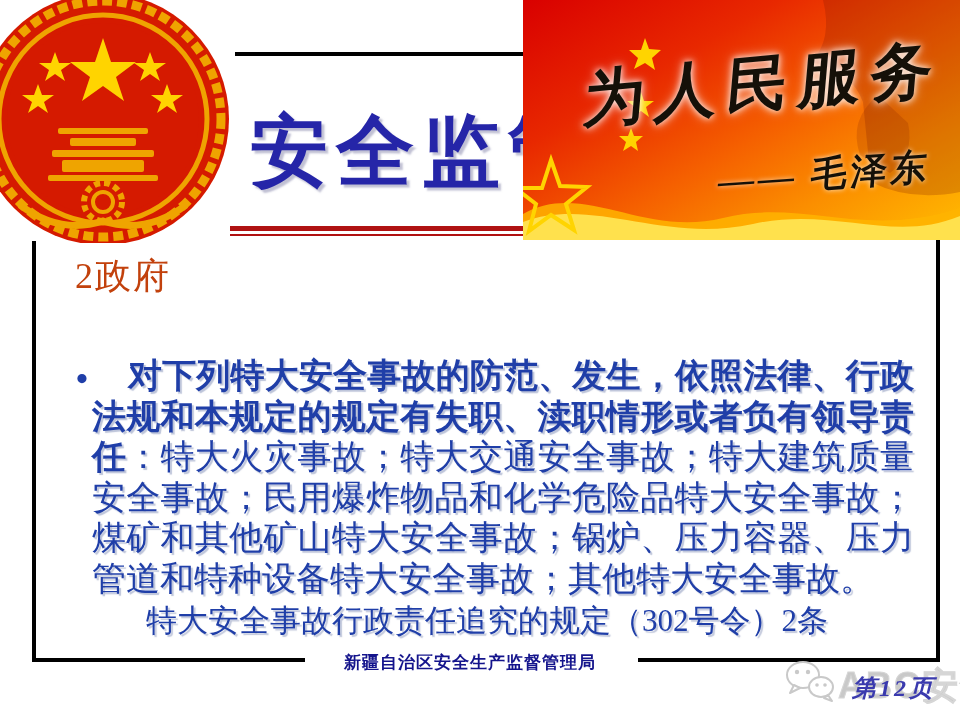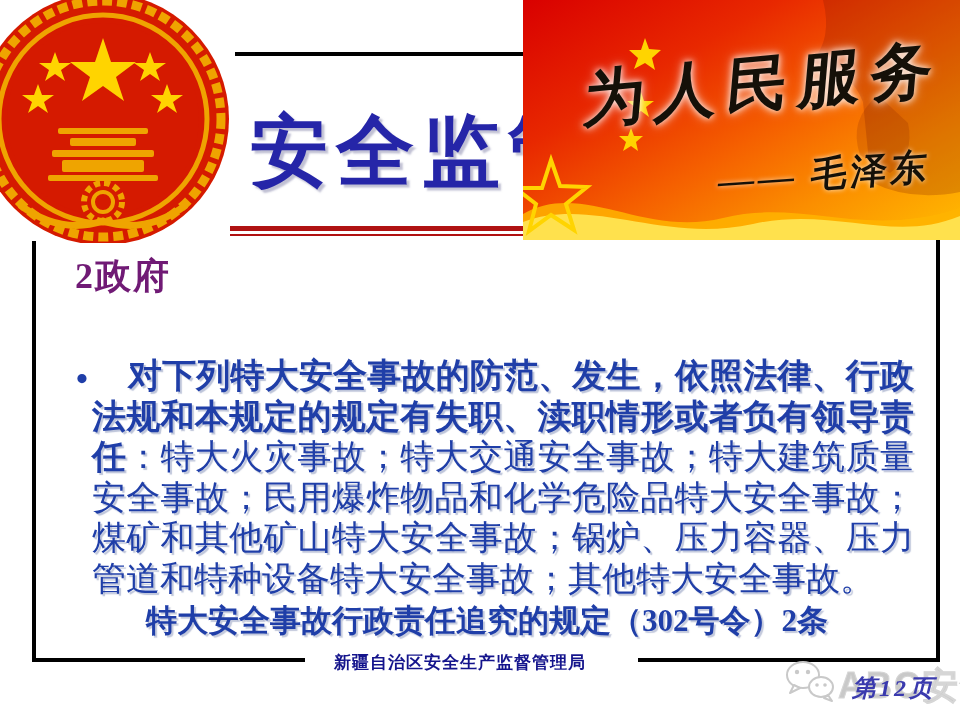--- a/index.html
+++ b/index.html
@@ -41,45 +41,45 @@
     text-shadow:0 0 5px rgba(255,255,255,.85);
   }
   
   .frame-left   { position:absolute; left:32px;  top:241px; width:4px;  height:421px; background:#000; }
   .frame-right  { position:absolute; left:936px; top:238px; width:4px;  height:424px; background:#000; }
   .frame-bottom-left  { position:absolute; left:32px;  top:658px; width:273px; height:4px; background:#000; }
   .frame-bottom-right { position:absolute; left:638px; top:658px; width:302px; height:4px; background:#000; }
   
   .sec-heading {
     position:absolute; left:75px; top:252px;
-    font-size:36px; font-weight:bold; color:#701a75; letter-spacing:2px;
+    font-size:36px; font-weight:normal; color:#c2410c; letter-spacing:2px;
   }
   .subsec-heading {
     position:absolute; left:75px; top:296px;
     font-size:40px; font-weight:bold; color:#1C34B8; letter-spacing:5px;
   }
   .bullet-marker {
     position:absolute; left:76px; top:360px;
     font-size:34px; color:#1F3EA8; font-weight:bold;
   }
   .bullet-para {
     position:absolute; left:92px; top:356px; width:822px;
     font-size:34px; line-height:40.5px; color:#1F3EA8;
     text-indent:36px; text-align:justify;
     text-shadow:2px 2px 1px rgba(135,148,185,.55);
   }
   .bullet-para .bold-part { font-weight:bold;margin-top:40px; }
   .closing-line {
     position:absolute; left:146px; top:600px;
-    font-size:31px; font-weight:bold; color:#1F3EA8;
+    font-size:31px; font-weight:normal; color:#1F3EA8;
     text-shadow:2px 2px 1px rgba(135,148,185,.5); white-space:nowrap;
   }
   
   .footer {
-    position:absolute; left:460px; top:651px; transform:translateX(-50%);
+    position:absolute; left:470px; top:651px; transform:translateX(-50%);
     font-size:17px; font-weight:bold; color:#14148C; letter-spacing:1px;
     background:#fff; padding:0 10px; z-index:2; white-space:nowrap;
   }
   
   .wm-group { position:absolute; left:780px; top:652px; width:180px; height:60px; z-index:3; }
   .wechat-icon { position:absolute; left:4px; top:6px; }
   .wm-text {
     position:absolute; left:58px; top:10px;
     font-family:"Liberation Sans","DejaVu Sans",sans-serif;
     font-size:36px; font-weight:bold; color:#C9C9C9; letter-spacing:2px;

